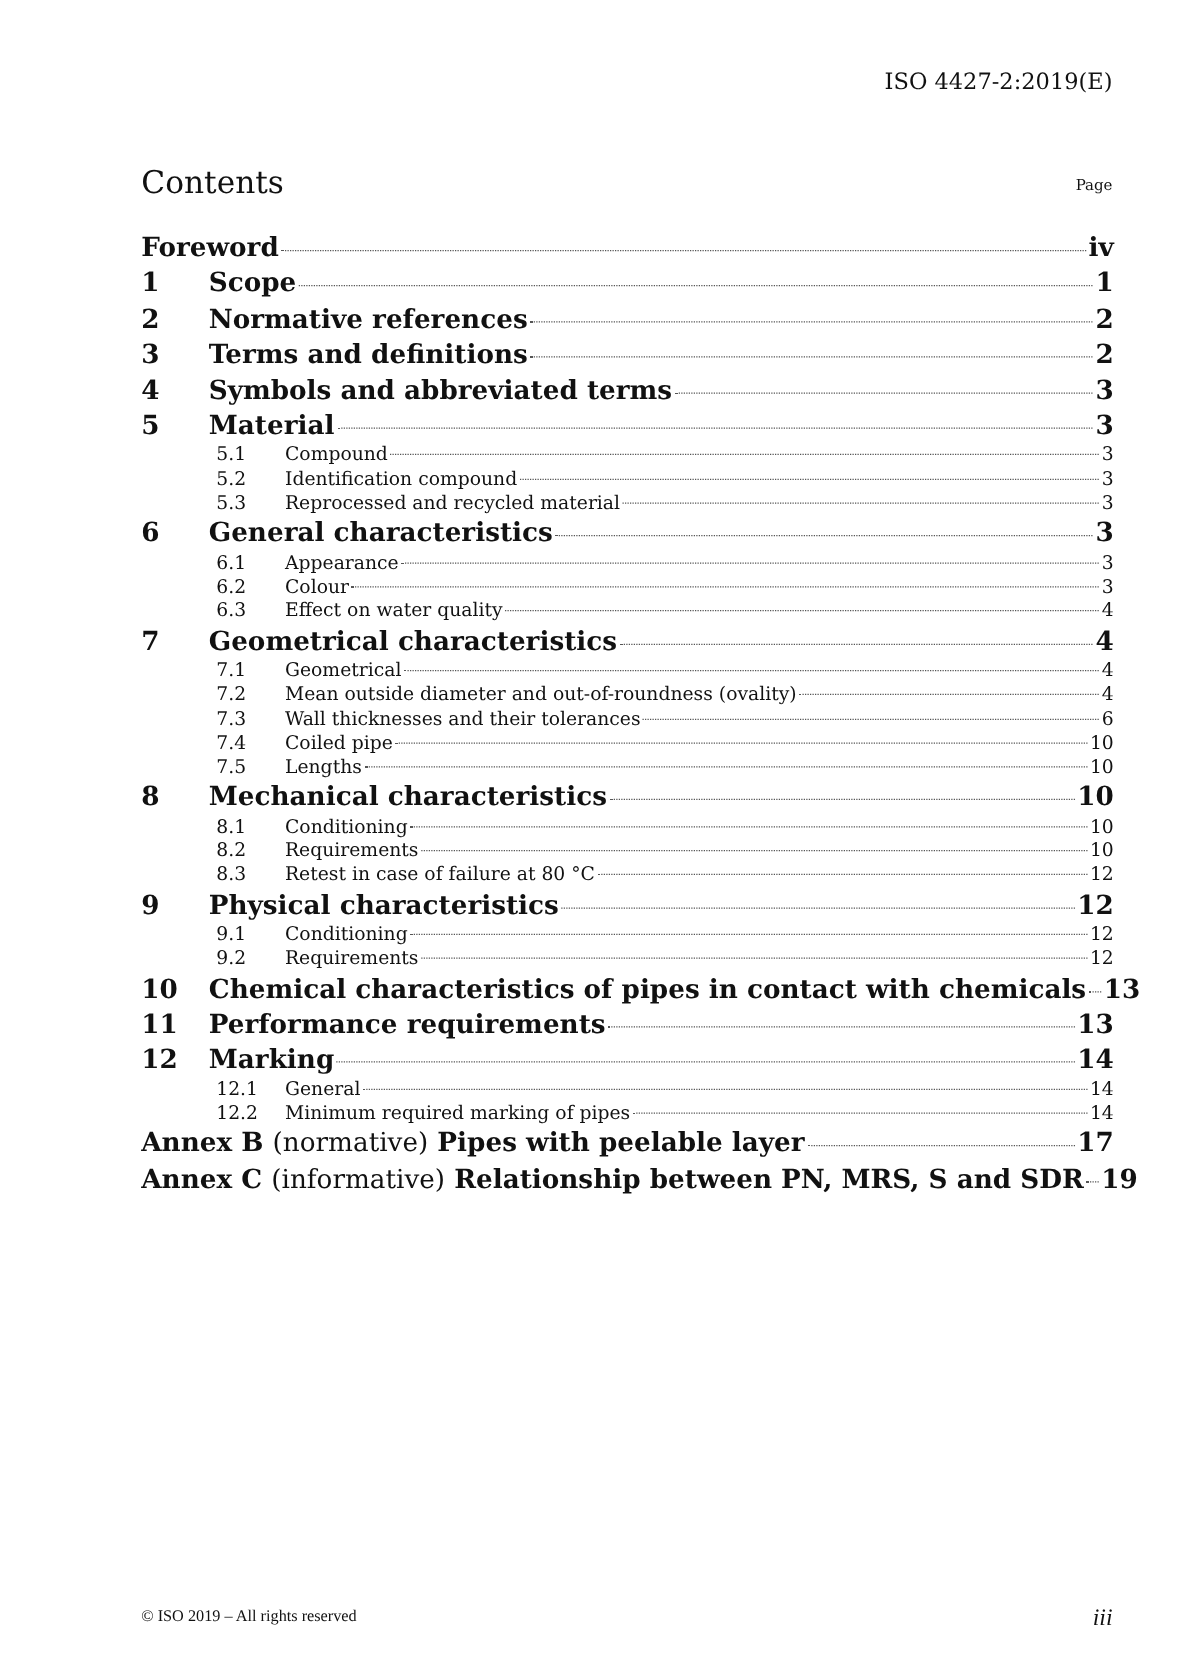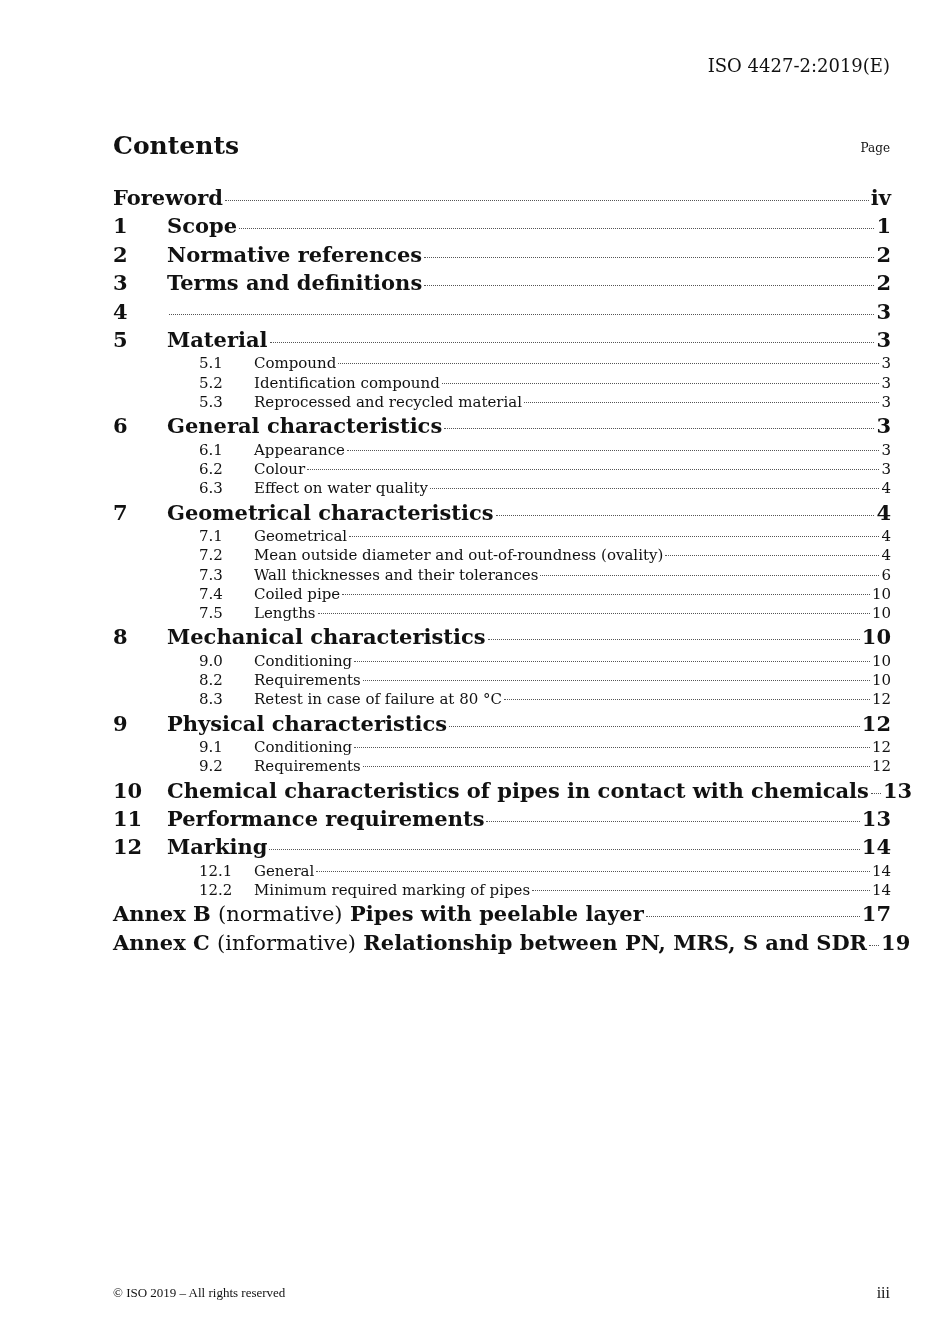--- a/index.html
+++ b/index.html
@@ -7,51 +7,52 @@
     width: 950px; height: 1344px; position: relative; overflow: hidden;
     font-family: "DejaVu Serif", "Liberation Serif", serif;
     color: #111111;
   }
   .doc-id {
     position: absolute; top: 55px; right: 60px;
     font-size: 18px; font-weight: normal; letter-spacing: 0px;
   }
   .contents-title {
     position: absolute; top: 131px; left: 113px;
-    font-size: 25px; font-weight: bold;
+    font-size: 25px; font-weight: normal;
   }
   .page-label {
     position: absolute; top: 141px; right: 60px;
     font-size: 12px;
   }
   .toc {
     position: absolute; top: 184px; left: 113px; width: 778px;
   }
   .row {
     display: flex; align-items: baseline; height: 19.3px; font-size: 15px;
     line-height: 19px;
   }
   .row.major { font-weight: bold; height: 28.4px; line-height: 28px; font-size: 21px; }
   .num { width: 54px; flex: 0 0 54px; }
-  .row.sub .num { width: 55px; flex: 0 0 55px; margin-left: 86px; }
+  .row.sub .num { width: 55px; flex: 0 0 55px; margin-left: 60px; }
   .title { white-space: nowrap; }
   .title .norm { font-weight: normal; }
   .leader {
     flex: 1 1 auto; margin: 0 2px; border-bottom: 1px dotted #555;
     transform: translateY(-4px); min-width: 10px;
   }
   .pg { white-space: nowrap; text-align: right; }
   .row.sub { font-weight: normal; }
   .footer-left {
     position: absolute; top: 1285px; left: 113px; font-size: 13px;
     font-family: "Liberation Serif", serif;
   }
   .footer-right {
-    position: absolute; top: 1284px; right: 60px; font-size: 16px;
+    position: absolute; top: 1284px; right: 60px; font-size: 19px;
     font-family: "Liberation Serif", serif;
+    font-style: italic;
   }
 </style>
 </head>
 <body>
 
 <div class="doc-id">ISO 4427-2:2019(E)</div>
 <div class="contents-title">Contents</div>
 <div class="page-label">Page</div>
 
 <div class="toc" id="toc">
@@ -73,20 +74,21 @@
       <span class="pg">2</span>
     </div>
     <div class="row major">
       <span class="num">3</span>
       <span class="title">Terms and definitions</span>
       <span class="leader"></span>
       <span class="pg">2</span>
     </div>
     <div class="row major">
       <span class="num">4</span>
+      <span class="title">Symbols and abbreviated terms</span>
       <span class="leader"></span>
       <span class="pg">3</span>
     </div>
     <div class="row major">
       <span class="num">5</span>
       <span class="title">Material</span>
       <span class="leader"></span>
       <span class="pg">3</span>
     </div>
     <div class="row sub">
@@ -167,21 +169,21 @@
       <span class="leader"></span>
       <span class="pg">10</span>
     </div>
     <div class="row major">
       <span class="num">8</span>
       <span class="title">Mechanical characteristics</span>
       <span class="leader"></span>
       <span class="pg">10</span>
     </div>
     <div class="row sub">
-      <span class="num">9.0</span>
+      <span class="num">8.1</span>
       <span class="title">Conditioning</span>
       <span class="leader"></span>
       <span class="pg">10</span>
     </div>
     <div class="row sub">
       <span class="num">8.2</span>
       <span class="title">Requirements</span>
       <span class="leader"></span>
       <span class="pg">10</span>
     </div>

